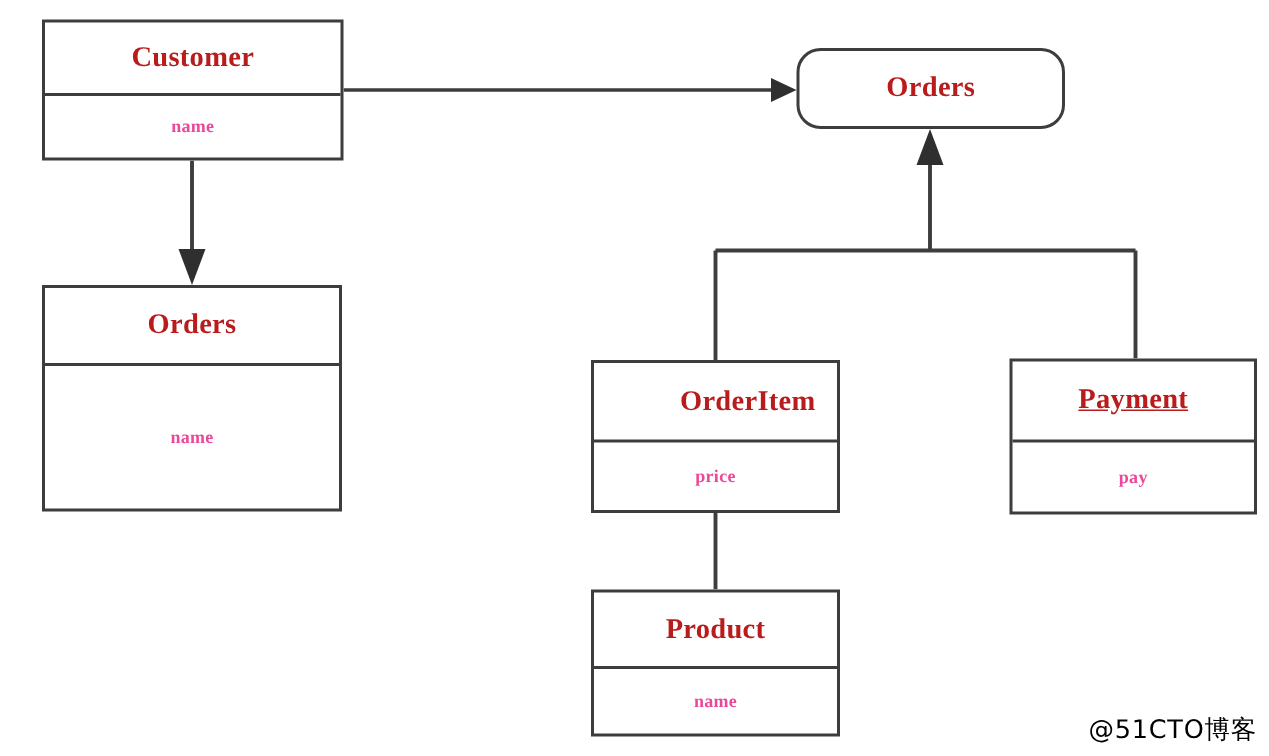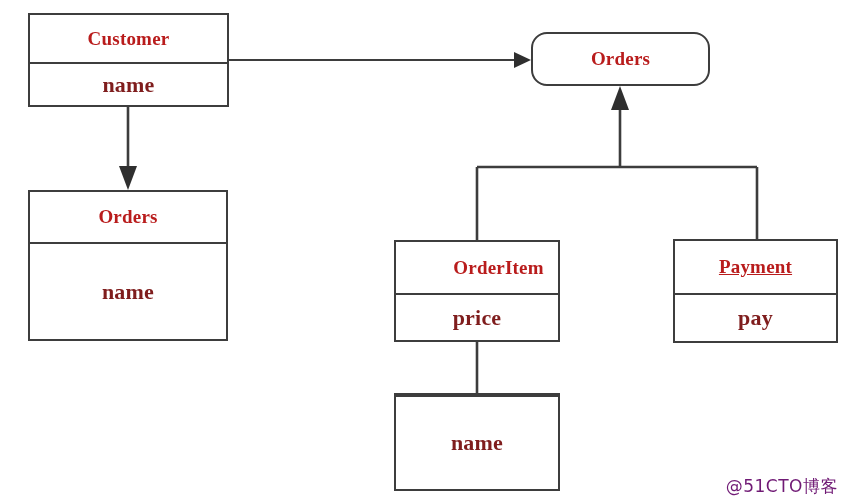--- a/index.html
+++ b/index.html
@@ -35,22 +35,22 @@
     letter-spacing: 0.2px;
     white-space: nowrap;
   }
   .uml-attr {
     box-sizing: border-box;
     border-top: 2px solid #3d3d3d;
     display: flex;
     align-items: center;
     justify-content: center;
     font-weight: bold;
-    font-size: 22px;
-    color: #7f1d1d;
+    font-size: 12px;
+    color: #ec4899;
     letter-spacing: 0.2px;
     white-space: nowrap;
     flex: 1 1 auto;
   }
   .uml-box.single .uml-title { flex: 1 1 auto; }
 
   svg#edges {
     position: absolute;
     left: 0;
     top: 0;
@@ -70,21 +70,21 @@
   .edge-head {
     fill: #2f2f2f;
     stroke: none;
   }
   .watermark {
     position: absolute;
     right: 8px;
     bottom: 6px;
     font-family: "DejaVu Sans", "Liberation Sans", sans-serif;
     font-size: 17px;
-    color: #701a75;
+    color: #000000;
     letter-spacing: 0.5px;
     z-index: 5;
     user-select: none;
   }
 </style>
 </head>
 <body>
 
 <div id="canvas">
 
@@ -131,18 +131,19 @@
     <div class="uml-title" style="height:51px;padding-left:43px;">OrderItem</div>
     <div class="uml-attr">price</div>
   </div>
 
   <div class="uml-box" style="left:673px; top:239px; width:165px; height:104px;">
     <div class="uml-title" style="height:52px;text-decoration:underline;">Payment</div>
     <div class="uml-attr">pay</div>
   </div>
 
   <div class="uml-box" style="left:394px; top:393px; width:166px; height:98px;">
+    <div class="uml-title" style="height:49px;">Product</div>
     <div class="uml-attr">name</div>
   </div>
 
   <div class="watermark">@51CTO博客</div>
 
 </div>
 
 </body></html>

